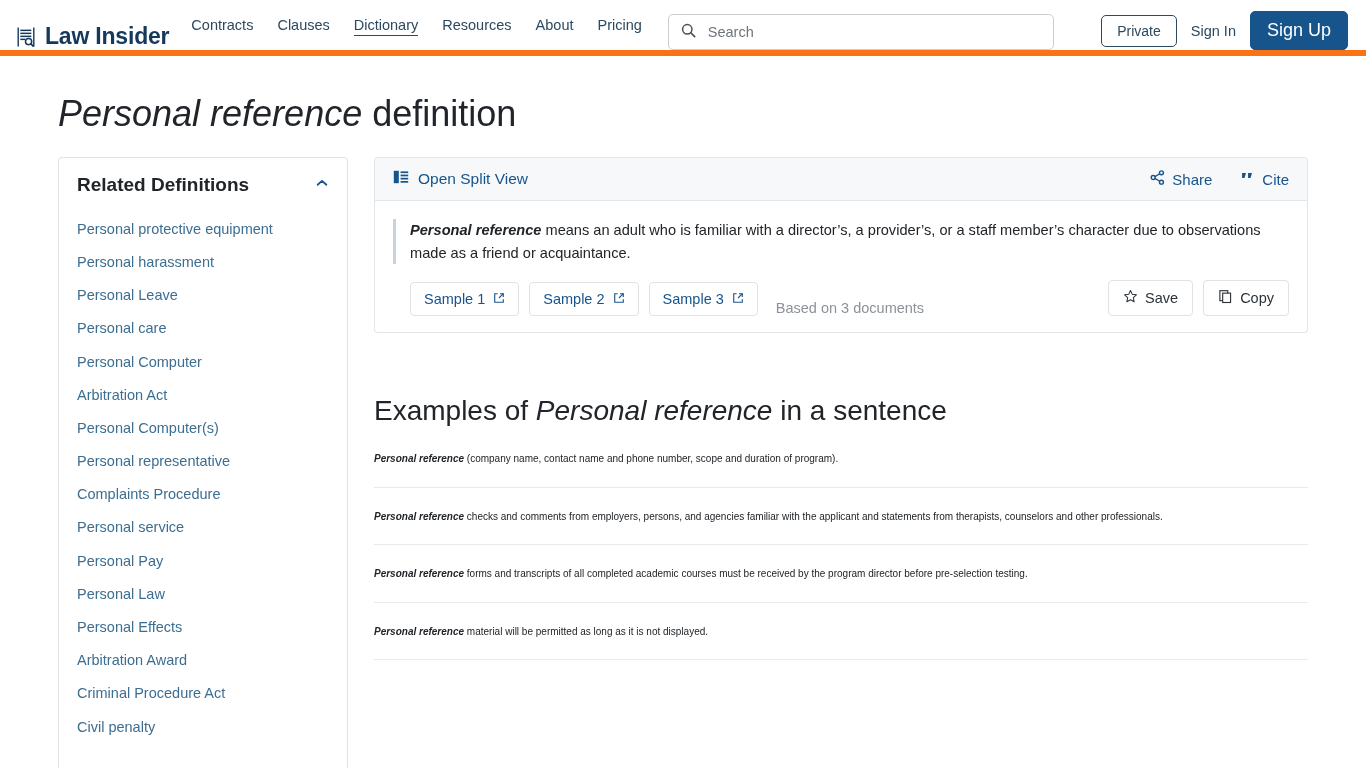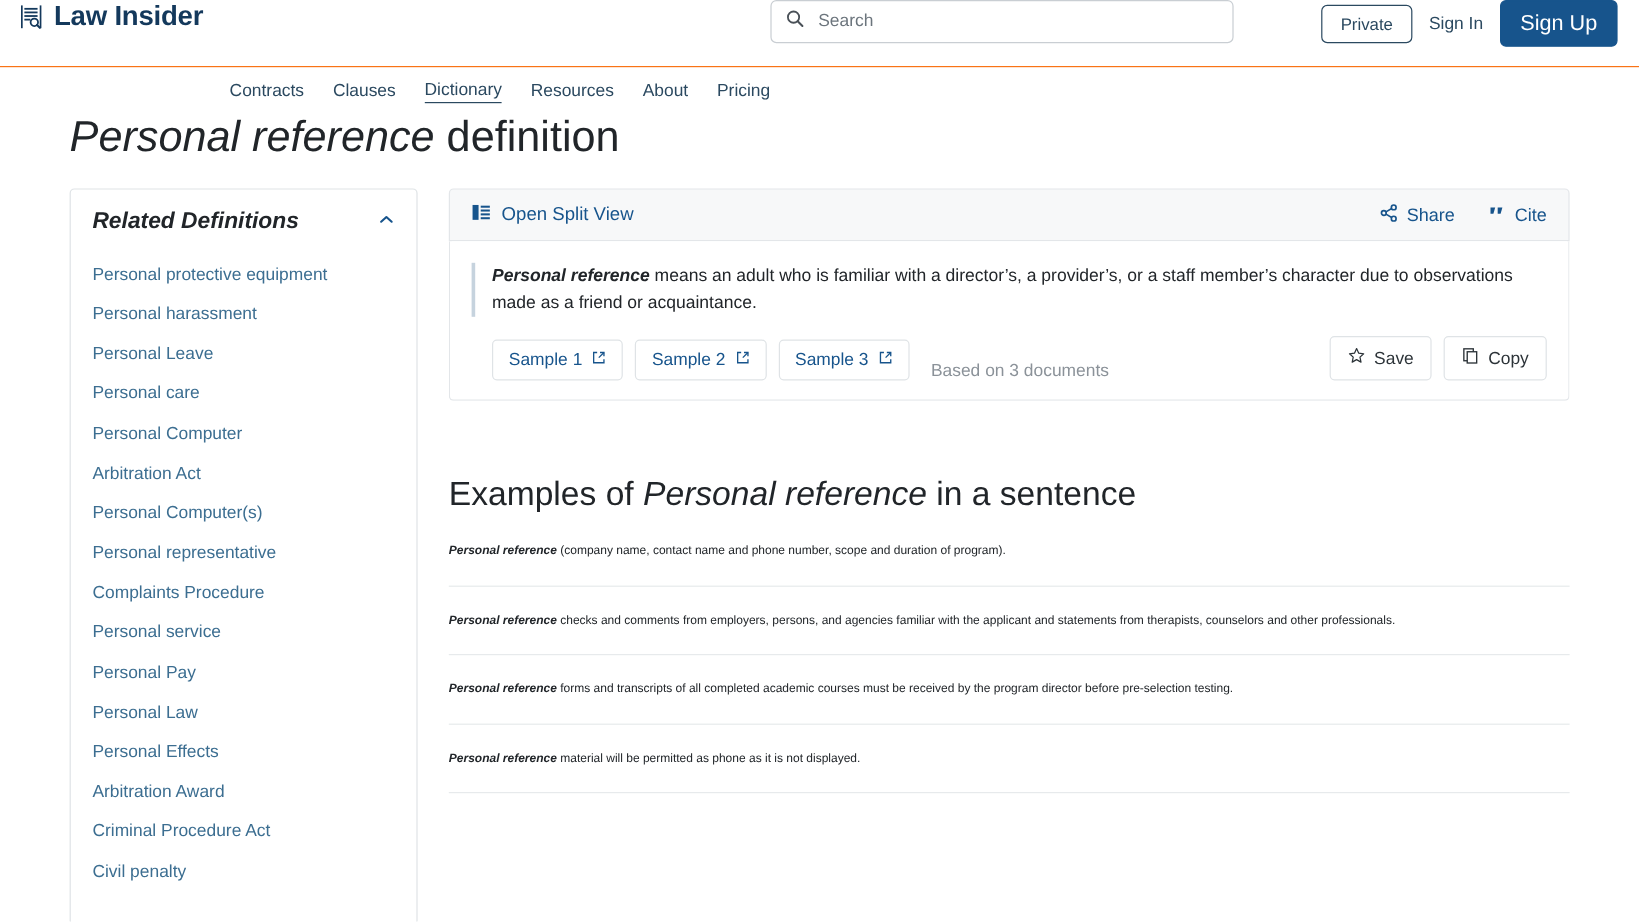--- a/index.html
+++ b/index.html
@@ -11,23 +11,23 @@
     background: #ffffff;
     font-family: "Liberation Sans", sans-serif;
     color: #212529;
   }
 
   
   .header {
     height: 56px;
     width: 100%;
     display: flex;
-    align-items: flex-start;
+    align-items: flex-end;
     padding: 0 18px 0 14px;
-    border-bottom: 1px solid #f97316;
+    border-bottom: 6px solid #f97316;
     background: #ffffff;
     position: relative;
   }
   .brand {
     display: flex;
     align-items: center;
     gap: 7px;
     text-decoration: none;
     margin-right: 22px;
   }
@@ -52,20 +52,21 @@
     text-decoration: none;
     white-space: nowrap;
     padding: 2px 0;
     cursor: pointer;
   }
   .nav-item.active {
     border-bottom: 1.5px solid #2b4960;
   }
 
   .search-wrap {
+    margin-left: 26px;
     width: 386px;
     height: 36px;
     border: 1px solid #c9ced3;
     border-radius: 5px;
     display: flex;
     align-items: center;
     padding: 0 12px;
     gap: 10px;
     background: #fff;
   }
@@ -145,21 +146,20 @@
     padding: 16px 18px 14px 18px;
     height: 614px;
     overflow: hidden;
   }
   .sidebar-head {
     display: flex;
     align-items: center;
     justify-content: space-between;
     margin-bottom: 16px;
     cursor: pointer;
-    font-style: italic;
   }
   .sidebar-title {
     font-size: 19px;
     font-weight: bold;
     color: #212529;
   }
   .sidebar-list { display: flex; flex-direction: column; }
   .sidebar-link {
     font-size: 14.5px;
     color: #3c6e91;
@@ -468,19 +468,19 @@
 
     <h2 class="examples-title"><span>Examples of </span><i>Personal reference</i><span> in a sentence</span></h2>
 
     <div class="examples-list">
       <p class="example"><b>Personal reference</b><span> (company name, contact name and phone number, scope and duration of program).</span></p>
 
       <p class="example justify"><b>Personal reference</b><span> checks and comments from employers, persons, and agencies familiar with the applicant and statements from therapists, counselors and other professionals.</span></p>
 
       <p class="example"><b>Personal reference</b><span> forms and transcripts of all completed academic courses must be received by the program director before pre-selection testing.</span></p>
 
-      <p class="example"><b>Personal reference</b><span> material will be permitted as phone as it is not displayed.</span></p>
+      <p class="example"><b>Personal reference</b><span> material will be permitted as long as it is not displayed.</span></p>
 
       <p class="example"></p>
     </div>
 
   </main>
 </div>
 
 </body></html>

